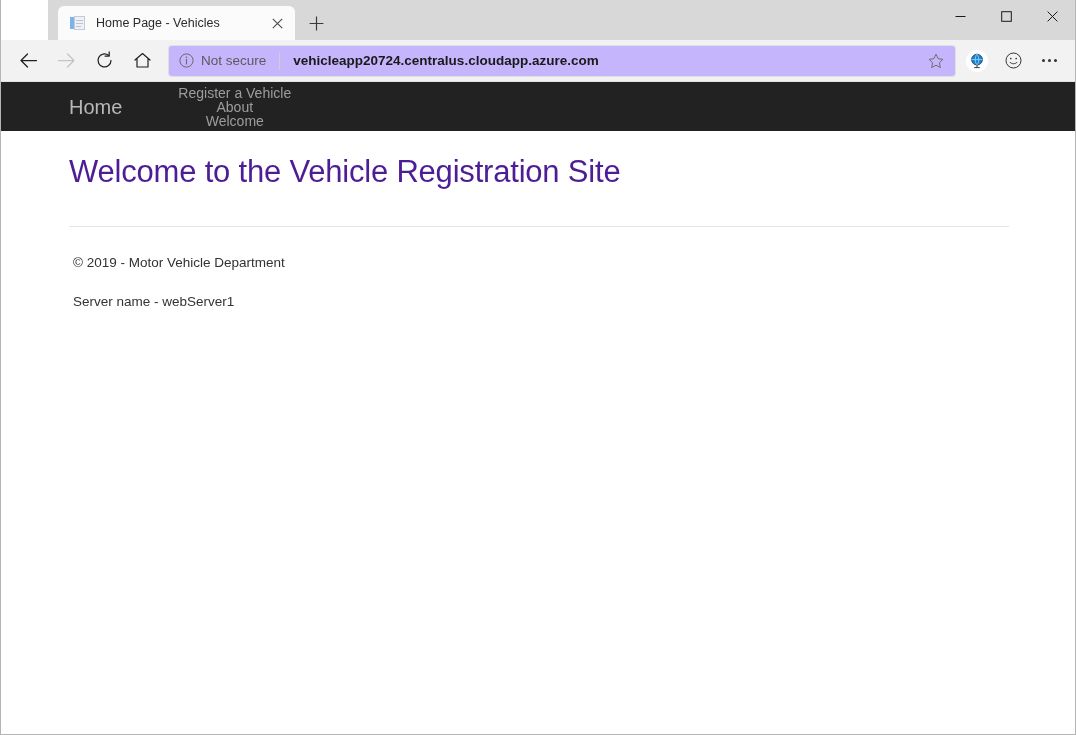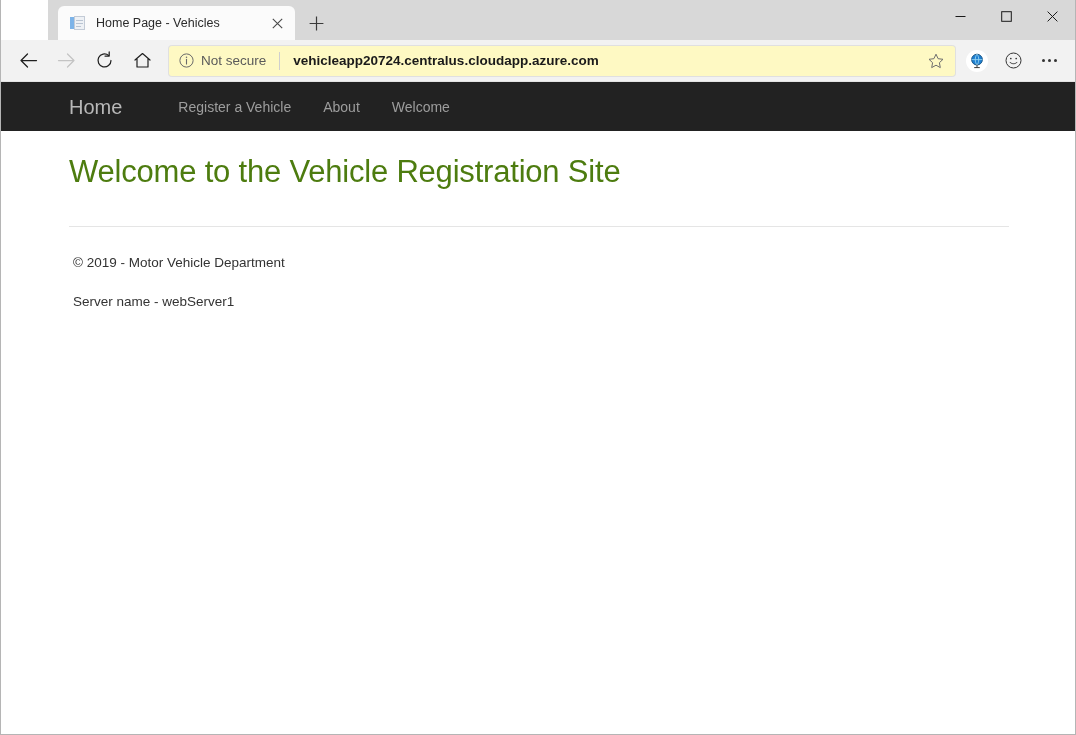--- a/index.html
+++ b/index.html
@@ -140,21 +140,21 @@
     height: 34px;
     display: flex;
     align-items: center;
     justify-content: center;
     flex: 0 0 38px;
   }
 
   #url-bar {
     flex: 1 1 auto;
     height: 30px;
-    background: #fef9c3;
+    background: #c4b5fd;
     border-radius: 3px;
     display: flex;
     align-items: center;
     margin: 0 4px 0 8px;
     padding: 0 4px 0 10px;
     box-sizing: border-box;
     box-shadow: 0 0 0 1px #e0e0e0;
   }
 
   .security-info {
@@ -240,38 +240,39 @@
     font-size: 20px;
     color: #b8b8b8;
     margin-right: 40px;
     line-height: 1;
     white-space: nowrap;
   }
 
   .navbar-links {
     display: flex;
     align-items: center;
+    flex-direction: column;
   }
   .navbar-link {
     font-size: 14px;
     color: #9d9d9d;
     padding: 0 16px;
     line-height: 1;
     white-space: nowrap;
   }
 
   #page-content {
     padding: 0 68px;
     box-sizing: border-box;
   }
 
   .page-heading {
     font-size: 31px;
     font-weight: normal;
-    color: #4d7c0f;
+    color: #4c1d95;
     margin: 22px 0 0 0;
     line-height: 1.2;
     letter-spacing: -0.2px;
   }
 
   .content-hr {
     border: none;
     border-top: 1px solid #e5e5e5;
     margin: 36px 0 0 0;
     width: 940px;

